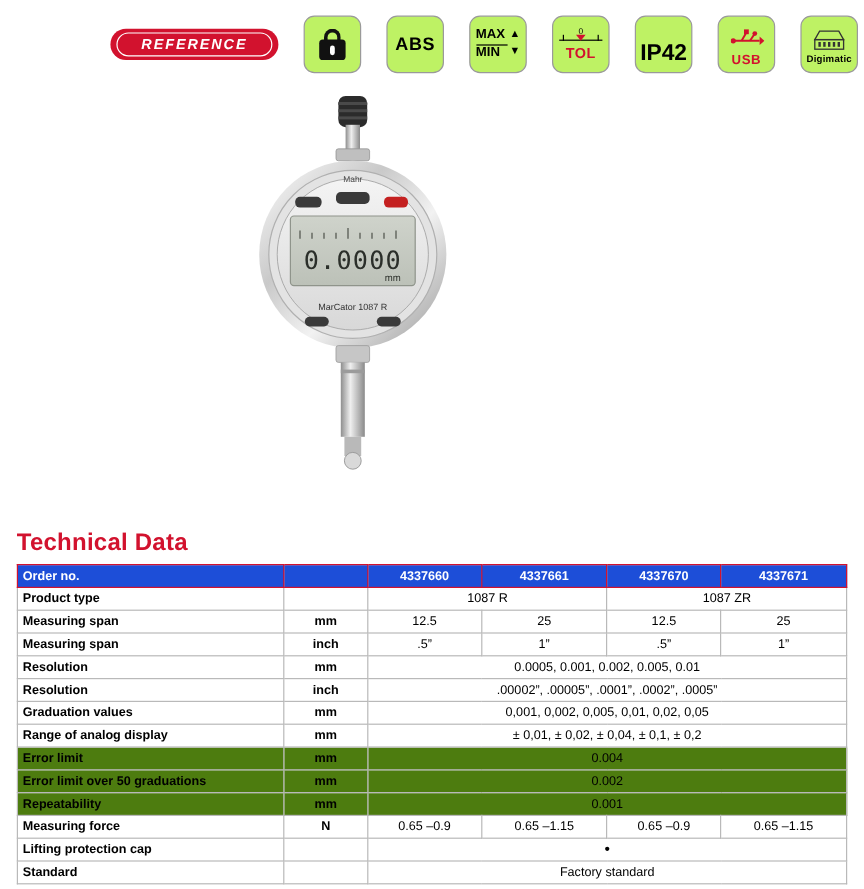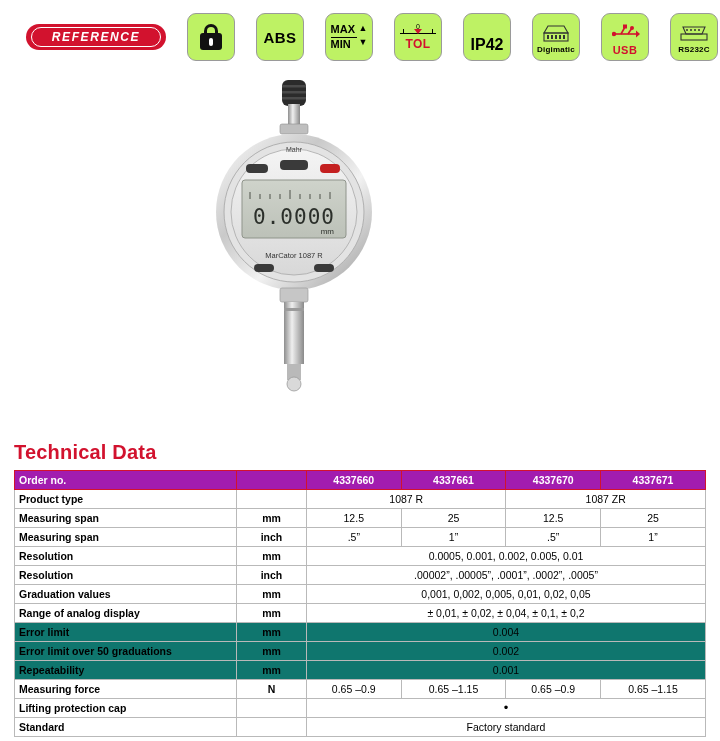--- a/index.html
+++ b/index.html
@@ -19,21 +19,21 @@
   
   .icon-bar {
     position: absolute;
     top: 8px;
     left: 0;
     width: 720px;
     height: 58px;
     display: flex;
     align-items: center;
     gap: 21px;
-    padding-left: 26px;
+    padding-left: 92px;
     box-sizing: border-box;
   }
   .ref-badge {
     width: 140px;
     height: 26px;
     background: #d2122e;
     border-radius: 13px;
     position: relative;
     display: flex;
     align-items: center;
@@ -125,21 +125,21 @@
   .tol-icon .scaleline .tick {
     position: absolute; top: 5px; width: 1.2px; height: 5px; background: #000;
   }
   .tol-icon .scaleline .tri {
     position: absolute; top: 5px; left: 50%; transform: translateX(-50%);
     width: 0; height: 0; border-left: 4px solid transparent;
     border-right: 4px solid transparent; border-top: 5px solid #d2122e;
   }
   .tol-icon .tol-txt { font-size: 12px; font-weight: bold; color: #d2122e; letter-spacing: .4px;}
 
-  .ip-txt { font-size: 16px; font-weight: bold; margin-top: 15px; }
+  .ip-txt { font-size: 19px; font-weight: bold; margin-top: 15px; }
 
   .usb-box { position: relative; }
   .usb-sym {
     width: 28px; height: 18px; position: relative;
   }
   .usb-sym svg { display: block; }
   .usb-txt {
     position: absolute; bottom: 4px; left: 0; right: 0; text-align: center;
     font-size: 11px; font-weight: bold; color: #d2122e; letter-spacing: .5px;
   }
@@ -177,27 +177,27 @@
     font-size: 10.5px;
   }
   table.tech td {
     border: 1px solid #b9b9b9;
     padding: 0 4px;
     height: 18px;
     line-height: 18px;
     box-sizing: border-box;
   }
   table.tech tr.head td {
-    background: #a21caf;
+    background: #1d4ed8;
     color: #fff;
     font-weight: bold;
     border-color: #d2122e;
     font-size: 10.5px;
   }
-  table.tech tr.shade td { background: #0f766e; }
+  table.tech tr.shade td { background: #4d7c0f; }
   td.c-label { width: 222px; font-weight: bold; }
   td.c-unit  { width: 70px; font-weight: bold; text-align: center; }
   td.c-val   { text-align: center; }
   .dot { font-size: 13px; line-height: 10px; }
 </style>
 </head>
 <body>
 
 <div class="icon-bar">
 
@@ -242,56 +242,56 @@
         <div class="tick" style="left:8px;"></div>
         <div class="tick" style="right:8px;"></div>
         <div class="tri"></div>
       </div>
       <div class="tol-txt">TOL</div>
     </div>
   </div>
 
   <div class="icon-box">
     <span class="ip-txt">IP42</span>
+  </div>
+
+  <div class="icon-box usb-box">
+    <div class="usb-sym" style="position:absolute;top:8px;left:10px;">
+      <svg width="28" height="18" viewBox="0 0 28 18">
+        <g stroke="#d2122e" stroke-width="1.6" fill="none">
+          <line x1="2" y1="12" x2="24" y2="12"></line>
+          <line x1="9" y1="12" x2="13" y2="5"></line>
+          <line x1="16" y1="12" x2="20" y2="6"></line>
+        </g>
+        <circle cx="2" cy="12" r="2.2" fill="#d2122e"></circle>
+        <circle cx="20" cy="6" r="2" fill="#d2122e"></circle>
+        <rect x="11" y="2.5" width="4" height="4" fill="#d2122e"></rect>
+        <polygon points="24,8.5 28,12 24,15.5" fill="#d2122e"></polygon>
+      </svg>
+    </div>
+    <div class="usb-txt">USB</div>
   </div>
 
   <div class="icon-box conn-box">
     <div class="conn-inner">
       <div class="conn-draw">
         <svg width="34" height="20" viewBox="0 0 34 20">
           <polygon points="9,2 25,2 29,9 5,9" fill="none" stroke="#333" stroke-width="1.1"></polygon>
           <rect x="5" y="9" width="24" height="8" fill="none" stroke="#333" stroke-width="1.1"></rect>
           <g fill="#333">
             <rect x="8" y="11" width="2" height="4"></rect>
             <rect x="12" y="11" width="2" height="4"></rect>
             <rect x="16" y="11" width="2" height="4"></rect>
             <rect x="20" y="11" width="2" height="4"></rect>
             <rect x="24" y="11" width="2" height="4"></rect>
           </g>
         </svg>
       </div>
       <div class="conn-label">Digimatic</div>
     </div>
-  </div>
-
-  <div class="icon-box usb-box">
-    <div class="usb-sym" style="position:absolute;top:8px;left:10px;">
-      <svg width="28" height="18" viewBox="0 0 28 18">
-        <g stroke="#d2122e" stroke-width="1.6" fill="none">
-          <line x1="2" y1="12" x2="24" y2="12"></line>
-          <line x1="9" y1="12" x2="13" y2="5"></line>
-          <line x1="16" y1="12" x2="20" y2="6"></line>
-        </g>
-        <circle cx="2" cy="12" r="2.2" fill="#d2122e"></circle>
-        <circle cx="20" cy="6" r="2" fill="#d2122e"></circle>
-        <rect x="11" y="2.5" width="4" height="4" fill="#d2122e"></rect>
-        <polygon points="24,8.5 28,12 24,15.5" fill="#d2122e"></polygon>
-      </svg>
-    </div>
-    <div class="usb-txt">USB</div>
   </div>
 
   <div class="icon-box conn-box">
     <div class="conn-inner">
       <div class="conn-draw">
         <svg width="34" height="20" viewBox="0 0 34 20">
           <polygon points="6,3 28,3 25,10 9,10" fill="none" stroke="#333" stroke-width="1.1"></polygon>
           <rect x="4" y="10" width="26" height="6" fill="none" stroke="#333" stroke-width="1.1"></rect>
           <g fill="#333">
             <circle cx="10" cy="6" r="1"></circle>

